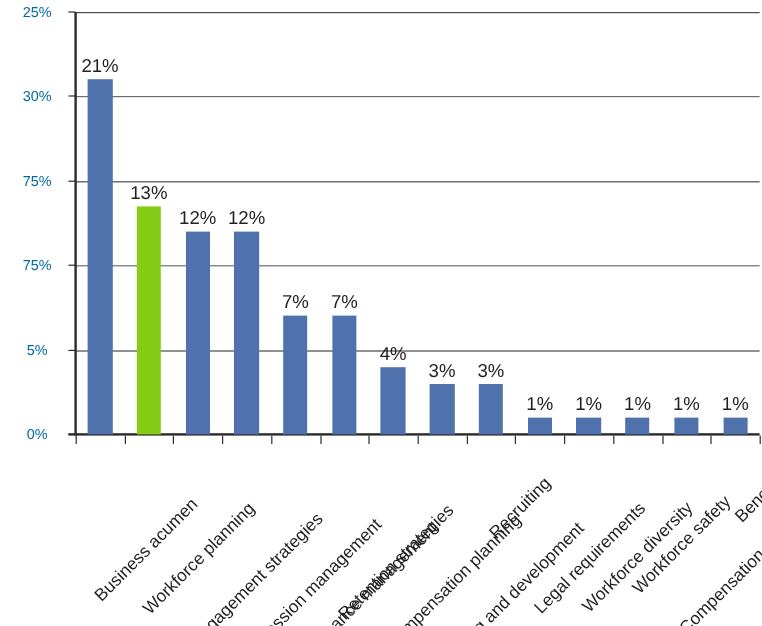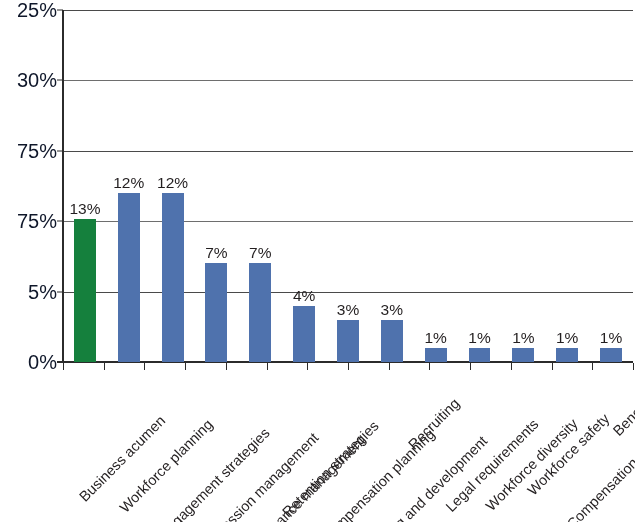--- a/index.html
+++ b/index.html
@@ -55,23 +55,23 @@
     width: 576px;
     height: 2px;
     background: #2b2b2b;
   }
 
   
   .ytick {
     position: absolute;
     right: 0;
     width: 52px;
-    text-align: right;
-    font-size: 20px;
-    color: #0f172a;
+    text-align: center;
+    font-size: 12px;
+    color: #0369a1;
     transform: translateY(-50%);
     white-space: nowrap;
   }
   .ytick-wrap {
     position: absolute;
     left: 0;
     top: 0;
     width: 57px;
     height: 522px;
   }
@@ -186,21 +186,26 @@
       <div class="gridline" style="top: 140.8px;"></div>
       <div class="gridline soft" style="top: 70.4px;"></div>
       <div class="gridline" style="top: 0px;"></div>
     </div>
 
   <div class="axis-y"></div>
   <div class="axis-x"></div>
 
   <div class="bars">
       <div class="bar-slot">
-        <div class="bar" title="Workforce planning" style="height: 143px; background: #15803d;">
+        <div class="bar" title="Business acumen" style="height: 295.68px; background: rgb(79, 114, 173);">
+          <div class="bar-label">21%</div>
+        </div>
+      </div>
+      <div class="bar-slot">
+        <div class="bar" title="Workforce planning" style="height: 190px; background: #84cc16;">
           <div class="bar-label">13%</div>
         </div>
       </div>
       <div class="bar-slot">
         <div class="bar" title="Engagement strategies" style="height: 168.96px; background: rgb(79, 114, 173);">
           <div class="bar-label">12%</div>
         </div>
       </div>
       <div class="bar-slot">
         <div class="bar" title="Succession management" style="height: 168.96px; background: rgb(79, 114, 173);">

